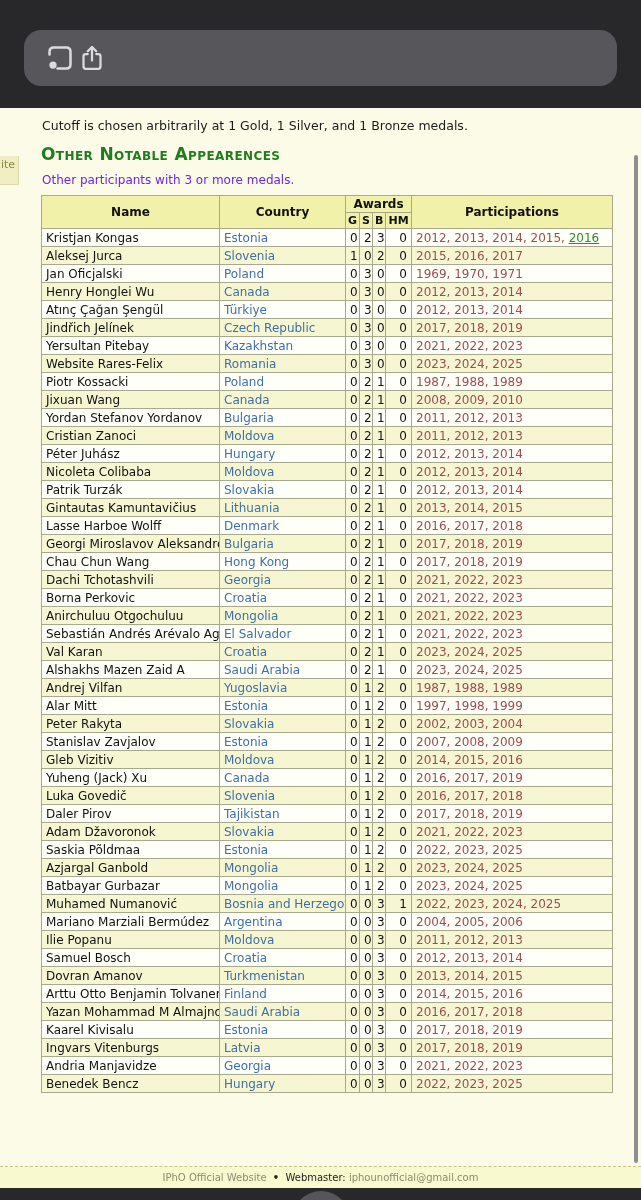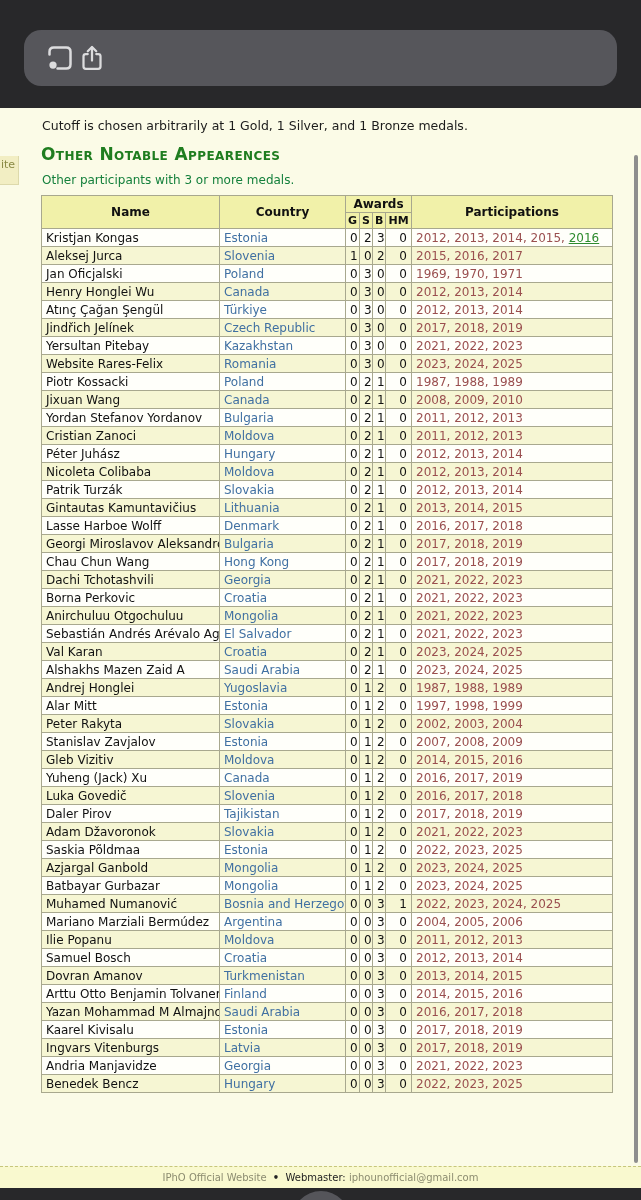--- a/index.html
+++ b/index.html
@@ -31,21 +31,21 @@
     background:#f2eec3; color:#8a8a44; font-size:11px; line-height:15px;
     border-right:1px solid #ddd9ab; border-bottom:1px solid #ddd9ab; padding:1px 1px 0 1px;
     overflow:hidden;
     margin-top:48px;
   }
   .intro { margin:0; padding:10px 0 0 42px; font-size:12.5px; color:#1c1c1c; }
   .heading {
     margin:11px 0 0 41px; font-size:17px; font-weight:bold; color:#1f7d1f;
     font-variant:small-caps; letter-spacing:.4px;
   }
-  .subtitle { margin:9px 0 0 42px; font-size:12px; color:#15803d; }
+  .subtitle { margin:9px 0 0 42px; font-size:12px; color:#6d28d9; }
   
   table.awards {
     margin:8px 0 0 41px; width:572px; border-collapse:collapse; table-layout:fixed;
     font-size:12px; color:#111;padding-left:9px;
   }
   table.awards th, table.awards td { border:1px solid #a8a88e; }
   table.awards th {
     background:#f1f1a9; font-weight:bold; text-align:center; padding:1px 2px; font-size:12px;
   }
   table.awards th.sub { font-size:11px; height:16px; }
@@ -355,21 +355,21 @@
           <tr class="norm">
     <td>Alshakhs Mazen Zaid A</td>
     <td><a href="#" class="country-link">Saudi Arabia</a></td>
     <td class="num">0</td>
     <td class="num">2</td>
     <td class="num">1</td>
     <td class="num hm">0</td>
     <td class="years-cell">2023, 2024, 2025</td>
   </tr>
           <tr class="alt">
-    <td>Andrej Honglei</td>
+    <td>Andrej Vilfan</td>
     <td><a href="#" class="country-link">Yugoslavia</a></td>
     <td class="num">0</td>
     <td class="num">1</td>
     <td class="num">2</td>
     <td class="num hm">0</td>
     <td class="years-cell">1987, 1988, 1989</td>
   </tr>
           <tr class="norm">
     <td>Alar Mitt</td>
     <td><a href="#" class="country-link">Estonia</a></td>

